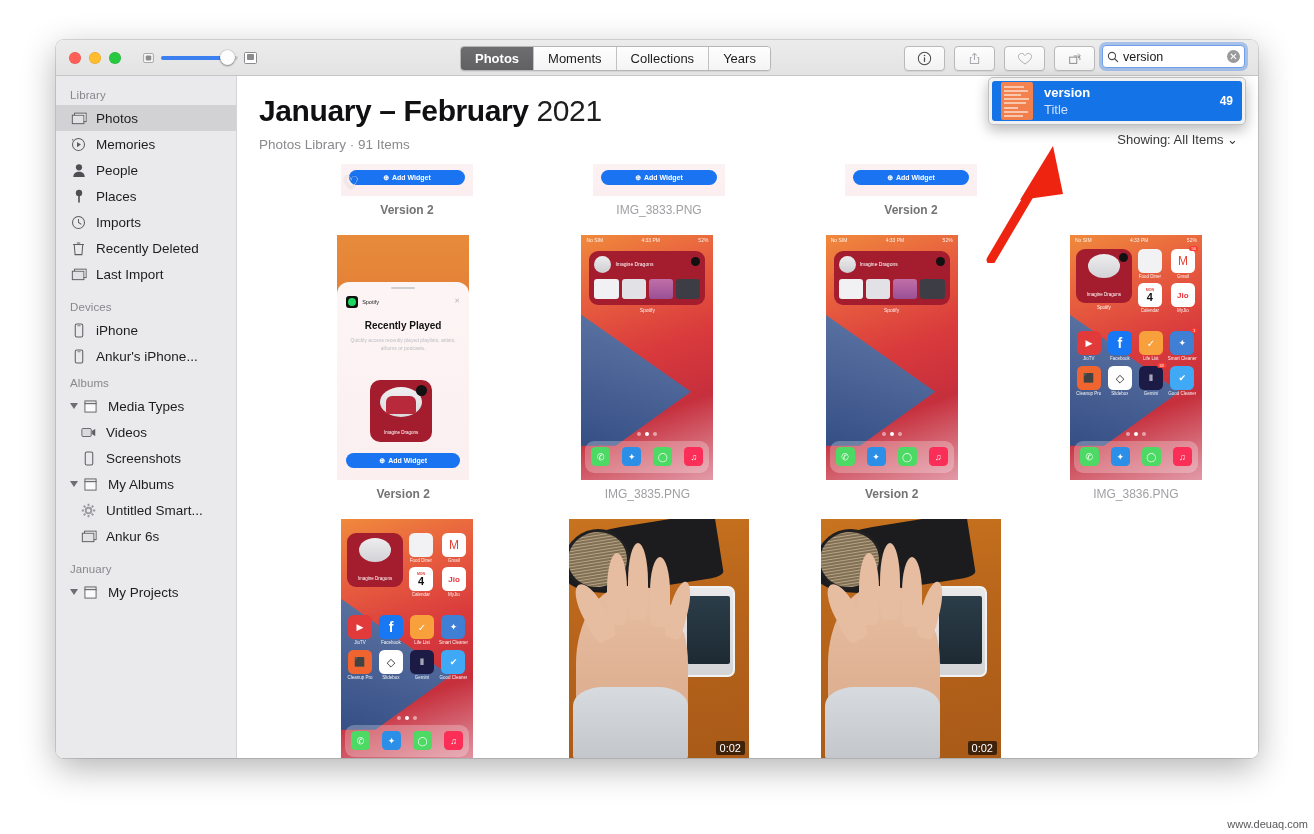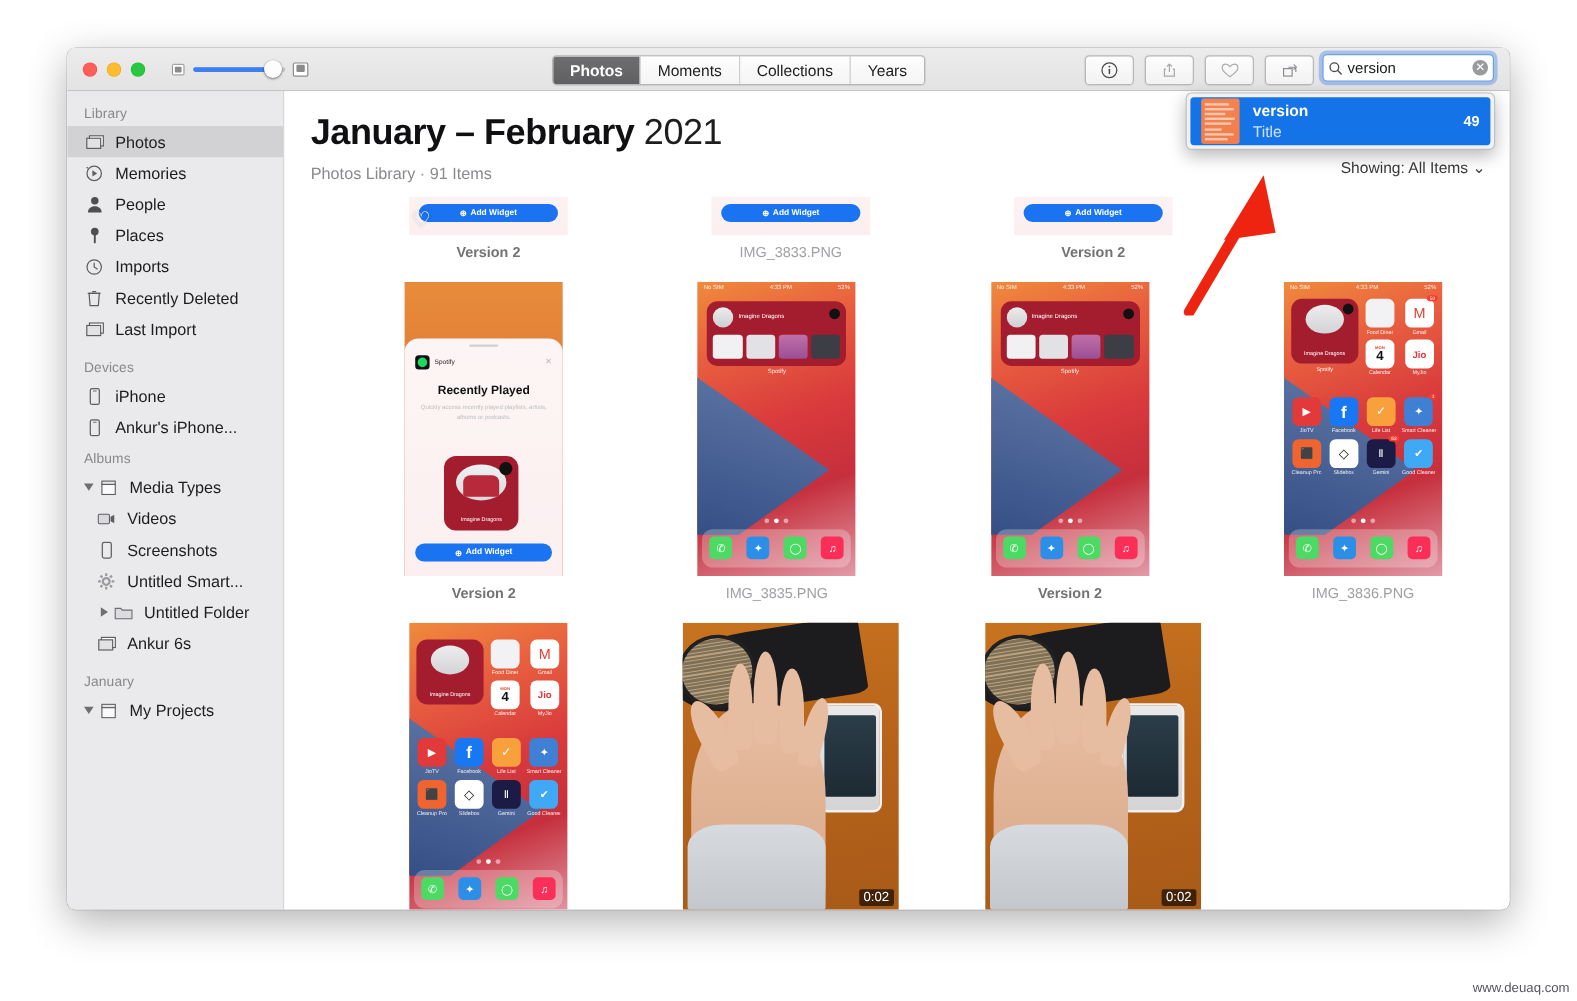--- a/index.html
+++ b/index.html
@@ -341,39 +341,40 @@
         <span>Videos</span>
       </div>
       <div class="srow indent1">
         <span class="ic">
           <svg width="10" height="15" viewBox="0 0 10 16">
             <rect x="1" y="1" width="8" height="14" rx="1.6" fill="none" stroke="#5e5e62" stroke-width="1.1"></rect>
           </svg>
           </span>
         <span>Screenshots</span>
       </div>
+      <div class="srow">
+        <span class="tri down"></span>
+        <span class="ic">
+          <svg width="15" height="13" viewBox="0 0 16 14">
+            <rect x="2" y="1" width="12" height="3" fill="#e6e6e9" stroke="#5e5e62" stroke-width="1"></rect>
+            <rect x="2" y="4" width="12" height="9" fill="#fafafb" stroke="#5e5e62" stroke-width="1"></rect>
+          </svg>
+          </span>
+        <span>My Albums</span>
+      </div>
       <div class="srow indent1">
         <span class="ic">
           <svg width="15" height="15" viewBox="0 0 16 16">
             <circle cx="8" cy="8" r="3" fill="none" stroke="#9a9a9e" stroke-width="2"></circle>
             <g stroke="#9a9a9e" stroke-width="2">
               <path d="M8 .8v2.4M8 12.8v2.4M.8 8h2.4M12.8 8h2.4M2.9 2.9l1.7 1.7M11.4 11.4l1.7 1.7M13.1 2.9l-1.7 1.7M4.6 11.4l-1.7 1.7"></path>
             </g>
           </svg>
           </span>
         <span>Untitled Smart...</span>
-      </div>
-      <div class="srow indent1" style="padding-left:28px">
-        <span class="tri right"></span>
-        <span class="ic">
-          <svg width="16" height="13" viewBox="0 0 17 14">
-            <path d="M1 3.2h5l1.3 1.6h8.7V12.5H1z" fill="#dcdce0" stroke="#6e6e72" stroke-width="1"></path>
-          </svg>
-          </span>
-        <span>Untitled Folder</span>
       </div>
       <div class="srow indent1">
         <span class="ic">
           <svg width="16" height="13" viewBox="0 0 18 14">
             <rect x="4" y="1" width="13" height="9.5" fill="#fff" stroke="#5e5e62" stroke-width="1.1"></rect>
             <rect x="1.5" y="3.3" width="13" height="9.5" fill="#e2e2e5" stroke="#5e5e62" stroke-width="1.1"></rect>
           </svg>
           </span>
         <span>Ankur 6s</span>
       </div>

